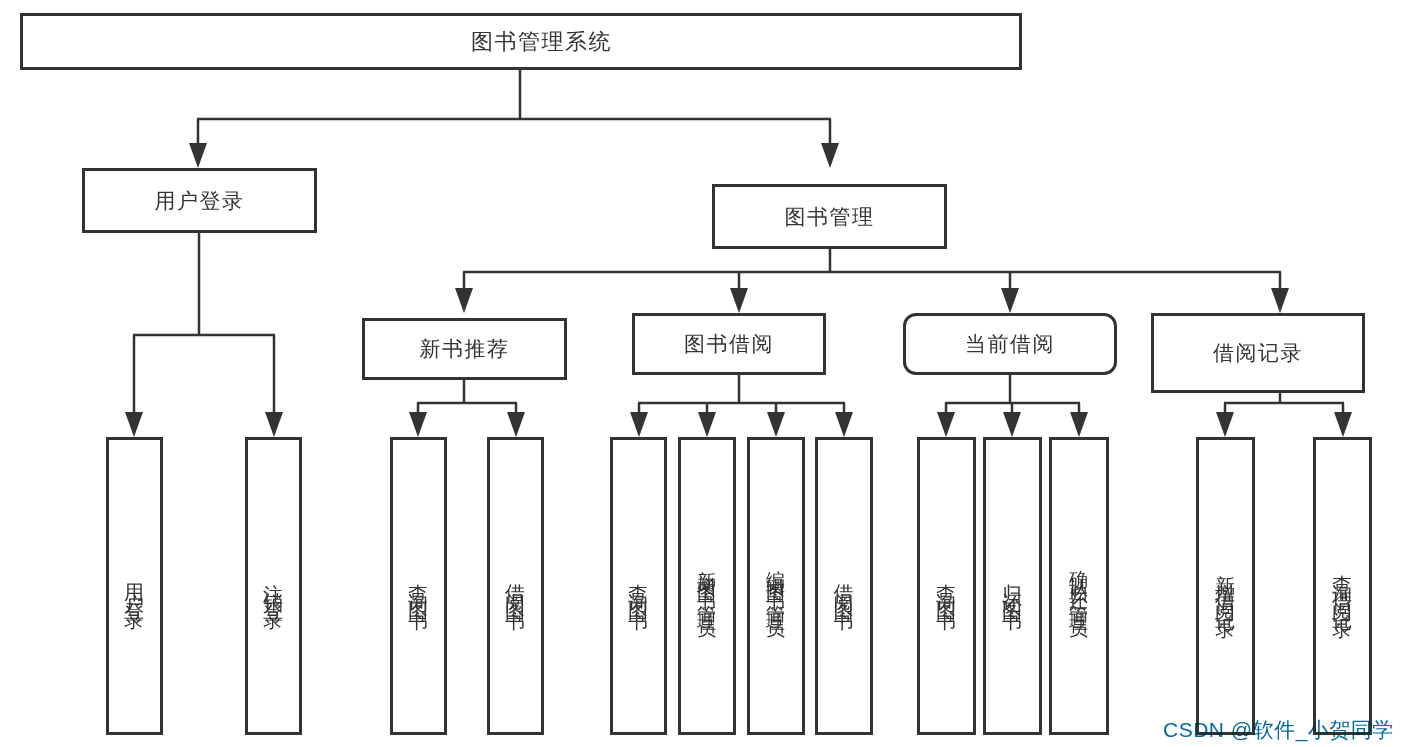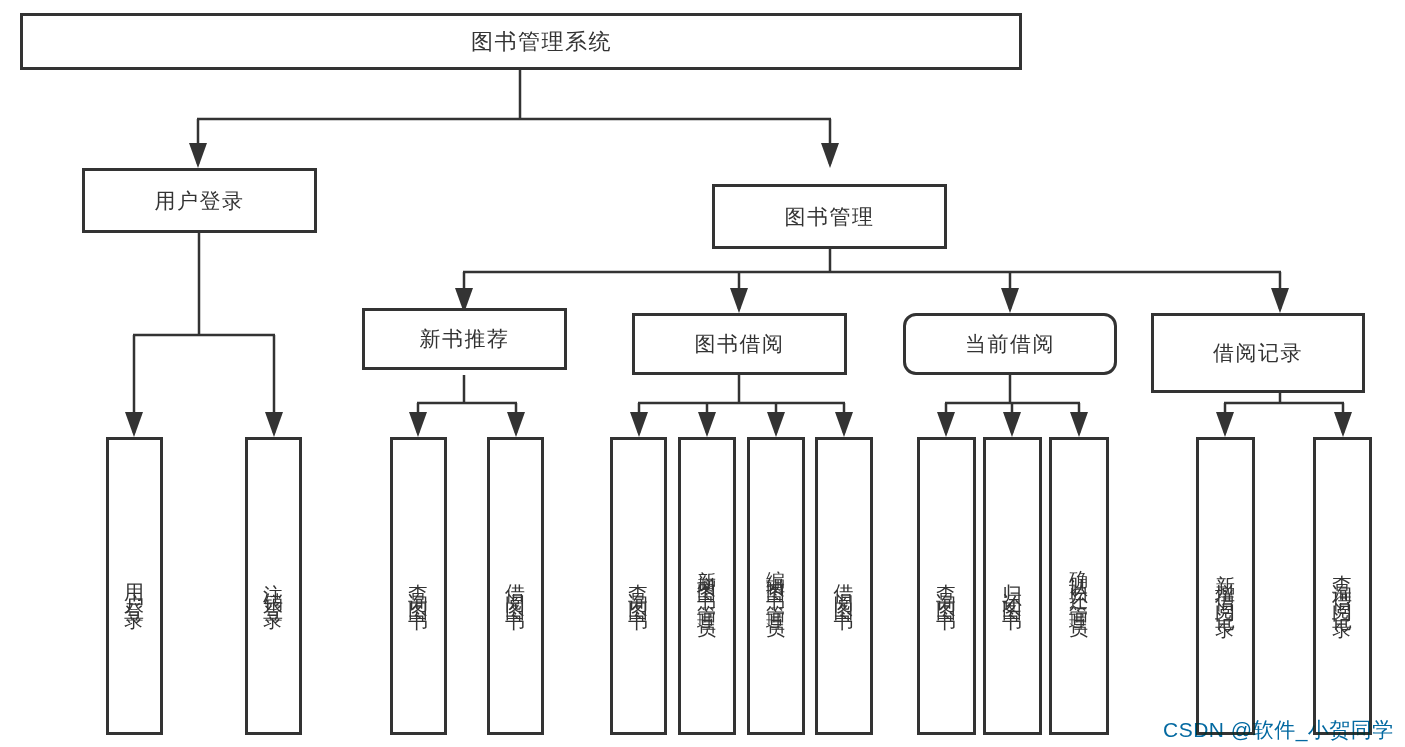--- a/index.html
+++ b/index.html
@@ -131,24 +131,24 @@
     <span class="hlabel root-label">图书管理系统</span>
   </div>
 
   <div class="box" style="left:82px; top:168px; width:235px; height:65px;">
     <span class="hlabel">用户登录</span>
   </div>
   <div class="box" style="left:712px; top:168px; width:235px; height:65px;margin-top:16px;">
     <span class="hlabel">图书管理</span>
   </div>
 
-  <div class="box" style="left:362px; top:308px; width:205px; height:62px;">
+  <div class="box" style="left:362px; top:318px; width:205px; height:62px;">
     <span class="hlabel">新书推荐</span>
   </div>
-  <div class="box" style="left:632px; top:313px; width:215px; height:62px;">
+  <div class="box" style="left:632px; top:313px; width:194px; height:62px;">
     <span class="hlabel">图书借阅</span>
   </div>
   <div class="box" style="left:903px; top:313px; width:214px; height:62px;border-radius:13px;">
     <span class="hlabel">当前借阅</span>
   </div>
   <div class="box" style="left:1151px; top:313px; width:214px; height:80px;">
     <span class="hlabel">借阅记录</span>
   </div>
 
   <div class="box" style="left:106px; top:437px; width:57px; height:298px;">

